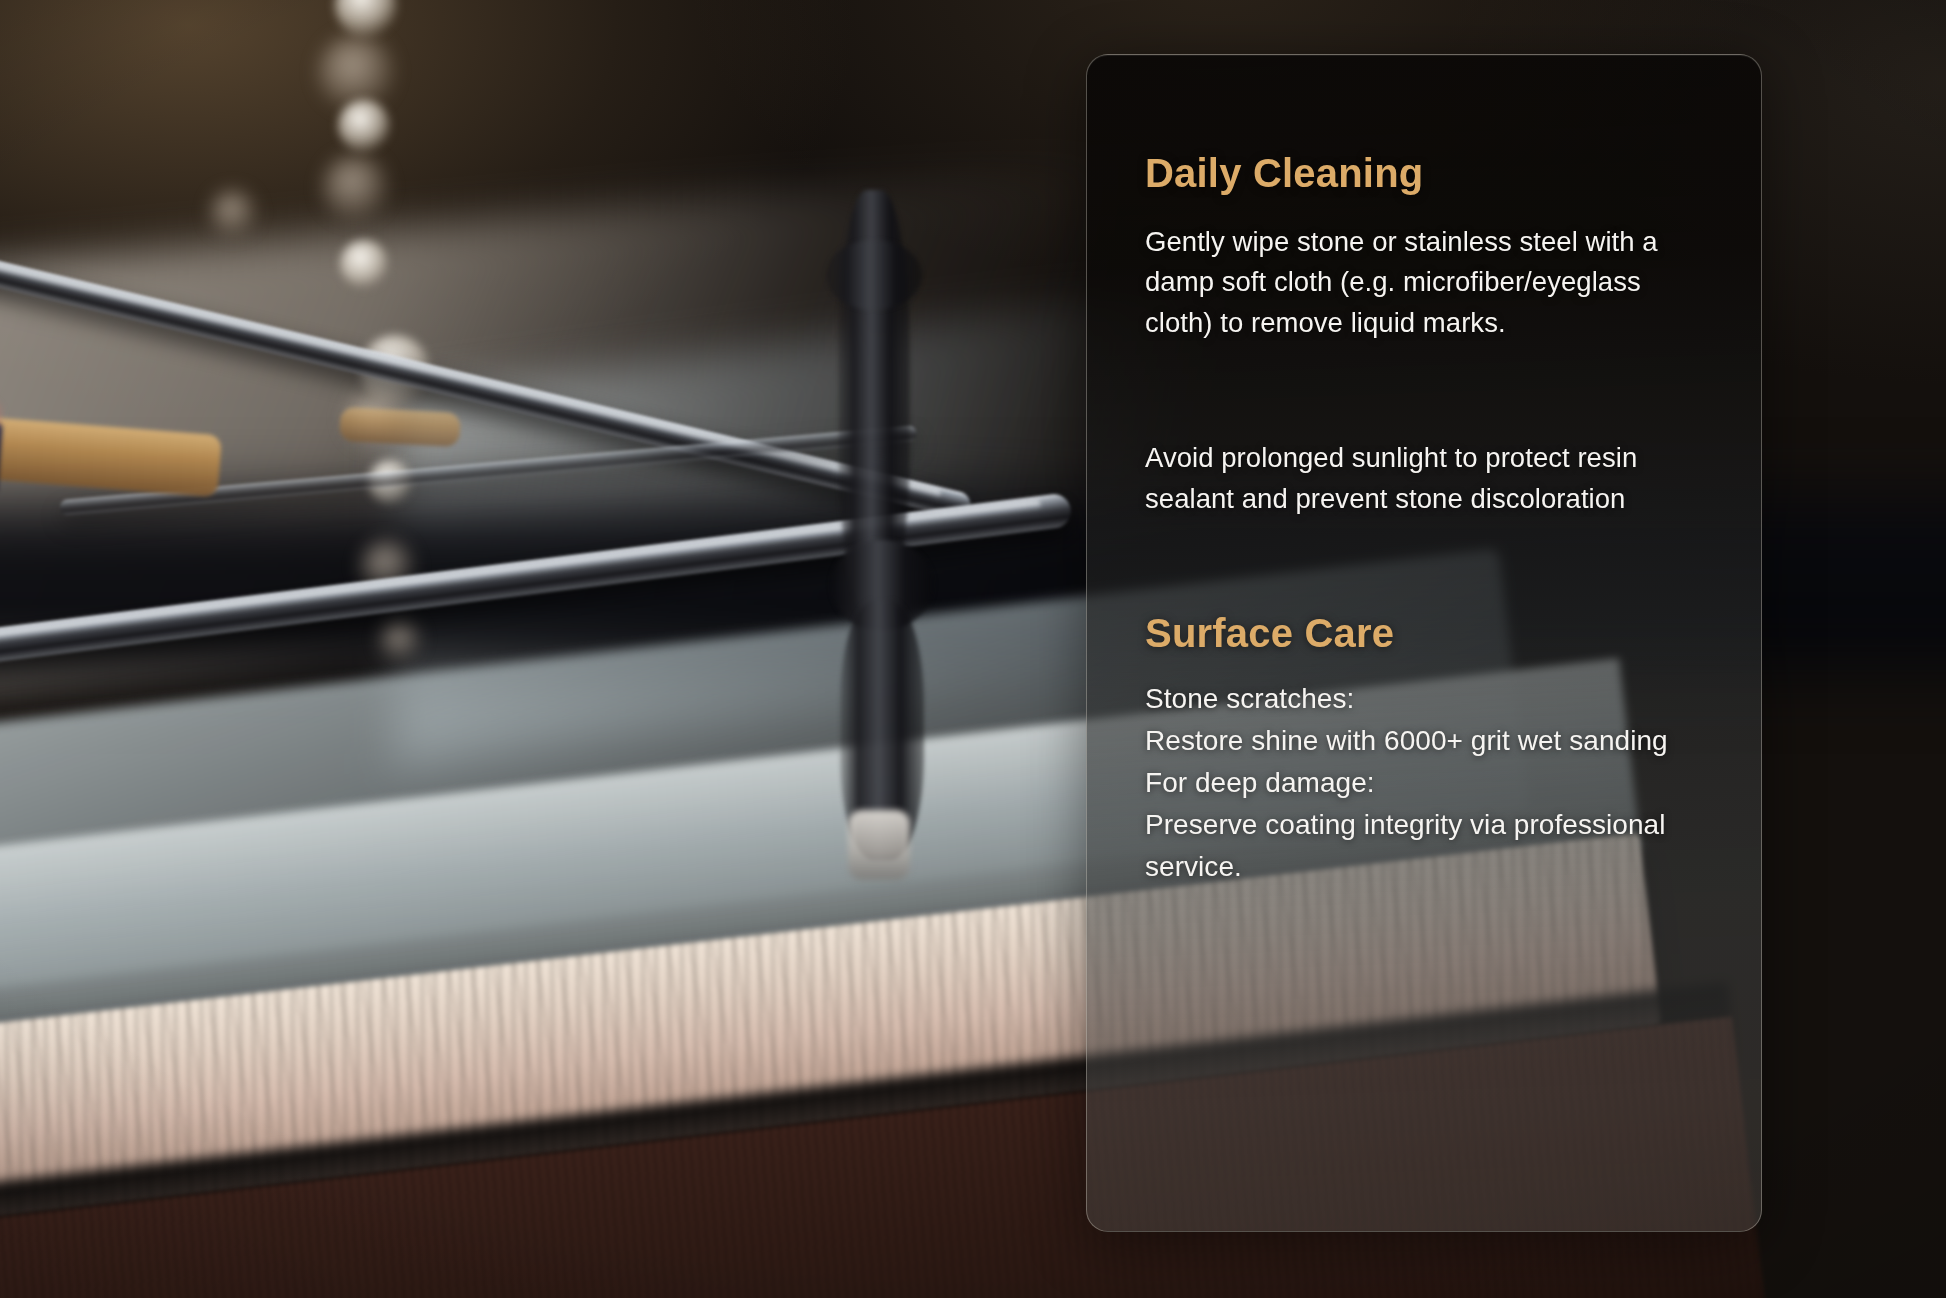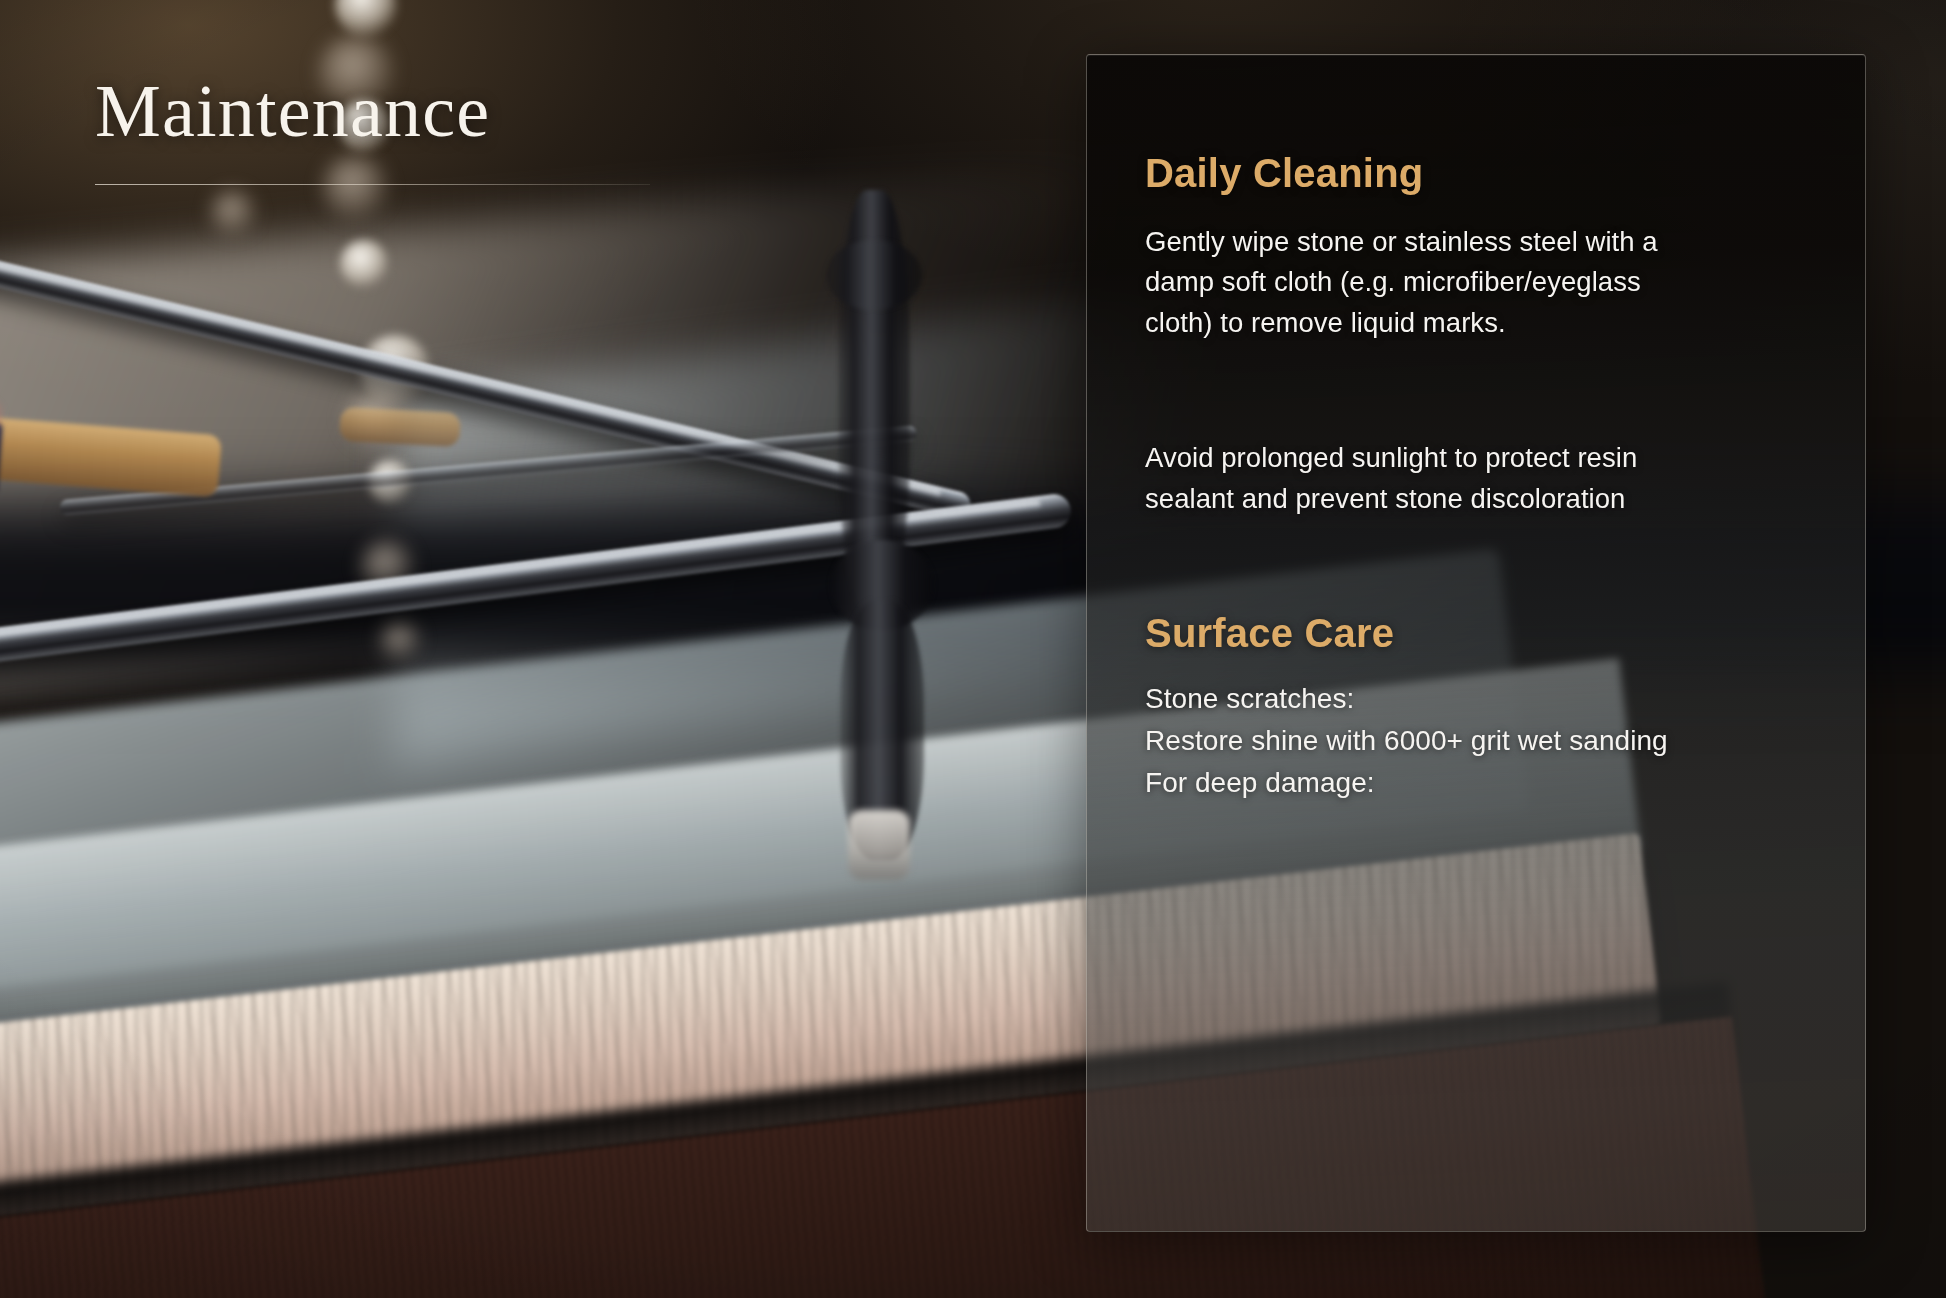--- a/index.html
+++ b/index.html
@@ -170,22 +170,22 @@
     margin-top:32px;
     height:1px;
     width:555px;
     background:linear-gradient(90deg, rgba(245,238,226,.70) 0%, rgba(240,232,218,.52) 55%, rgba(235,226,210,.10) 100%);
   }
 
   
   #glass-panel {
     position:absolute;
     left:1086px; top:54px;
-    width:780px; height:1178px;
-    border-radius:4px;
+    width:676px; height:1178px;
+    border-radius:22px;
     border:1px solid rgba(228,222,210,.34);
     background:linear-gradient(178deg,
         rgba(10,8,6,.90) 0%,
         rgba(12,10,8,.88) 18%,
         rgba(26,26,26,.74) 38%,
         rgba(46,48,48,.62) 56%,
         rgba(62,64,64,.55) 72%,
         rgba(72,70,68,.50) 88%,
         rgba(78,74,70,.46) 100%);
     box-shadow:0 12px 60px rgba(0,0,0,.45), inset 0 1px 0 rgba(255,255,255,.07);
@@ -280,42 +280,39 @@
               filter:blur(3px);"></div>
 
     <div class="bgl pencil" style="left:40px;  top:486px; width:240px; height:62px; transform:rotate(4.5deg);"></div>
     <div class="bgl pencil-cap" style="left:-10px; top:480px; width:70px;  height:72px; transform:rotate(4.5deg);"></div>
     <div class="bgl pencil-tip" style="left:-5px;  top:455px; width:70px;  height:40px;"></div>
     <div class="bgl pencil" style="left:400px; top:470px; width:120px; height:34px; transform:rotate(3deg); opacity:.7;"></div>
 
     <div id="vignette"></div>
   </div>
 
-  <div id="title-block">
-    <div id="page-title">Maintenance</div>
-    <div id="title-rule"></div>
-  </div>
 
   <div id="glass-panel">
     <div id="glass-inner">
 
       <div class="section" id="sec-daily">
         <div class="s-heading">Daily Cleaning</div>
         <div class="s-body">Gently wipe stone or stainless steel with a damp soft cloth (e.g. microfiber/eyeglass cloth) to remove liquid marks.</div>
       </div>
 
       <div class="section" id="sec-env">
         <div class="s-body">Avoid prolonged sunlight to protect resin sealant and prevent stone discoloration</div>
       </div>
 
       <div class="section" id="sec-surf">
         <div class="s-heading">Surface Care</div>
         <div class="s-lines">
           <div class="ln">Stone scratches:</div>
           <div class="ln">Restore shine with 6000+ grit wet sanding</div>
           <div class="ln">For deep damage:</div>
+          <div class="ln">Preserve coating integrity via professional service.</div>
         </div>
       </div>
 
     </div>
   </div>
 
 </div>
 
 </body></html>

